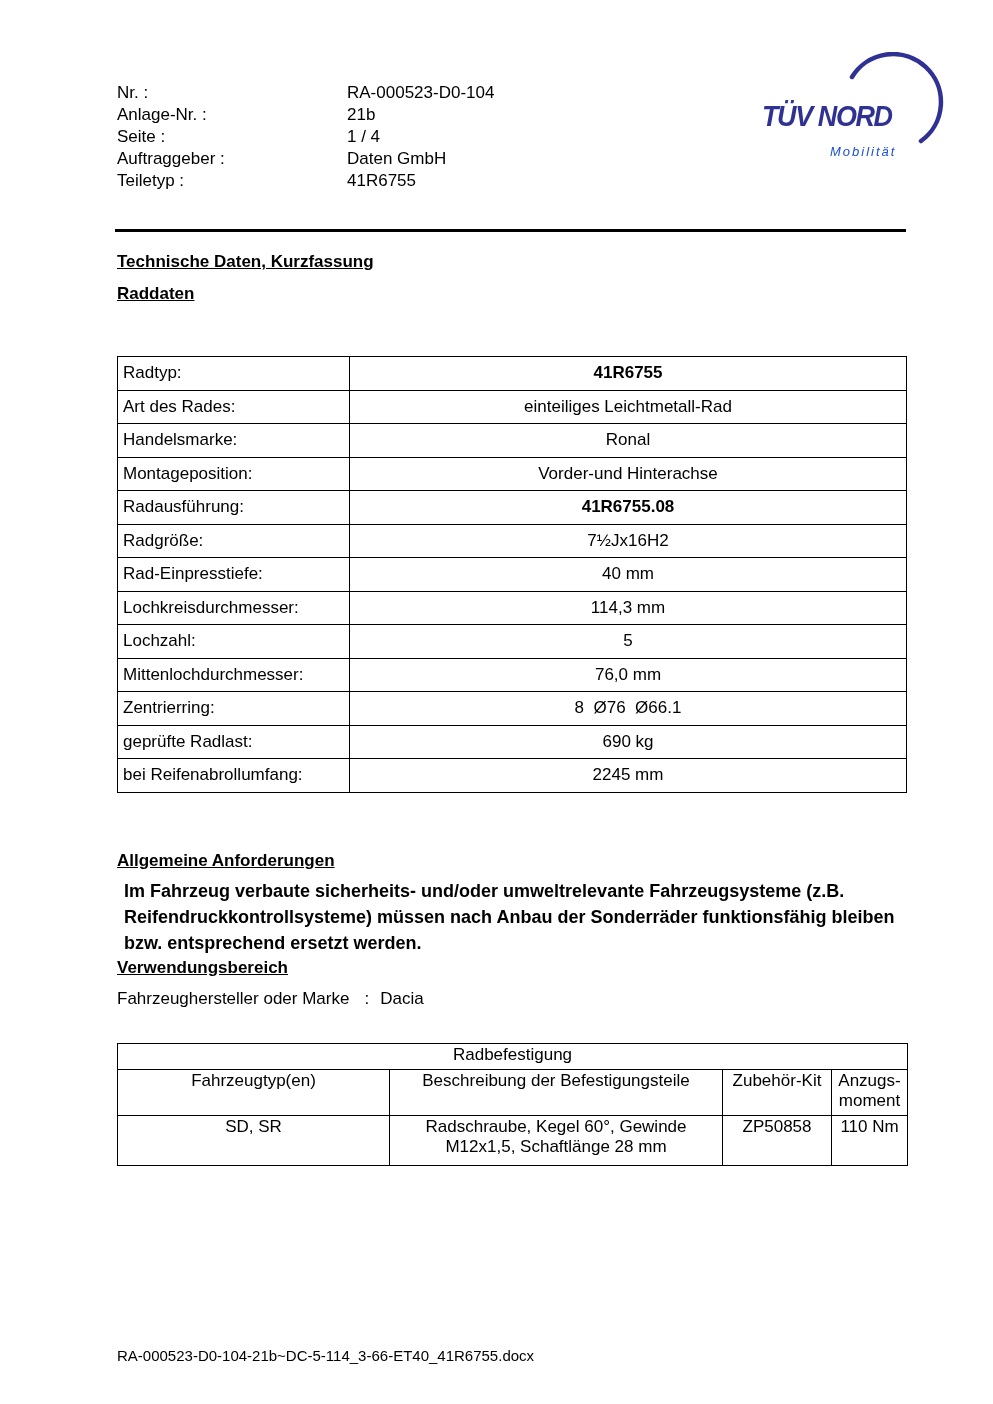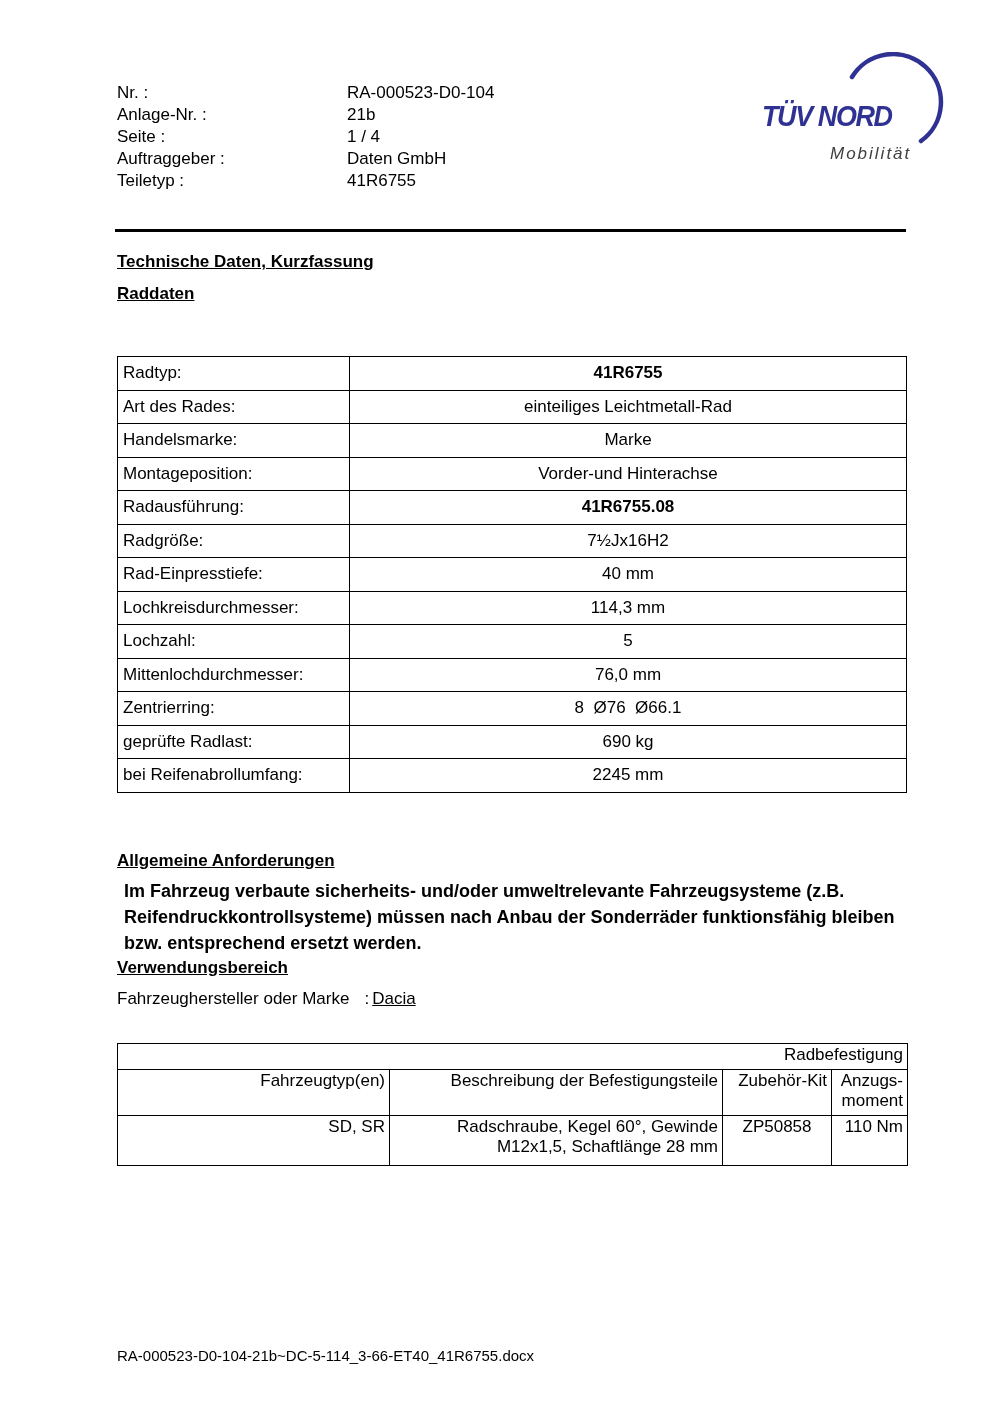--- a/index.html
+++ b/index.html
@@ -30,23 +30,23 @@
   .logo-brand {
     position: absolute; left: 10px; top: 48px;
     font-size: 29px; font-weight: bold; font-style: italic;
     letter-spacing: -1.5px;
     transform: scaleX(0.93);
     transform-origin: left center;
     white-space: nowrap;
   }
   .logo-subtitle {
     position: absolute; left: 78px; top: 92px;
-    font-size: 17px; font-style: italic;
+    font-size: 13px; font-style: italic;
     letter-spacing: 2px;
-    color: #404040;
+    color: #1d4ed8;
     white-space: nowrap;
   }
 
   .hrule { left: 115px; top: 229px; width: 791px; height: 3px; background: #000; }
 
   .sec-heading {
     font-size: 17px; font-weight: bold; text-decoration: underline;
     white-space: nowrap;
   }
   #tech-heading { left: 117px; top: 252px; }
@@ -72,33 +72,33 @@
 
   
   #allg-para {
     left: 124px; top: 878px; width: 792px;
     font-size: 18px; line-height: 26px; font-weight: bold;
   }
 
   
   #hersteller-line { left: 117px; top: 989px; font-size: 17px; white-space: nowrap; }
   #hersteller-line .colon { margin-left: 15px; }
-  #hersteller-line .val { margin-left: 3px; text-decoration: underline; }
+  #hersteller-line .val { margin-left: 11px; }
 
   
   .rb-table {
     left: 117px; top: 1043px; width: 790px;
     border-collapse: collapse; table-layout: fixed;
   }
   .rb-table td {
     border: 1.5px solid #000;
     font-size: 17px;
     padding: 1px 4px 2px 4px;
     vertical-align: top;
-    text-align: right;
+    text-align: center;
   }
   .rb-table .title-cell { height: 22px; }
   .rb-table .head-row td { height: 42px; }
   .rb-table .data-row td { height: 46px; }
   .rb-table .c-kit { text-align: center; }
 
   
   #footer-line { left: 117px; top: 1347px; font-size: 15px; white-space: nowrap; }
 </style>
 </head>
@@ -137,21 +137,21 @@
       <tr>
         <td class="lbl">Radtyp:</td>
         <td class="val b">41R6755</td>
       </tr>
       <tr>
         <td class="lbl">Art des Rades:</td>
         <td class="val">einteiliges Leichtmetall-Rad</td>
       </tr>
       <tr>
         <td class="lbl">Handelsmarke:</td>
-        <td class="val">Marke</td>
+        <td class="val">Ronal</td>
       </tr>
       <tr>
         <td class="lbl">Montageposition:</td>
         <td class="val">Vorder-und Hinterachse</td>
       </tr>
       <tr>
         <td class="lbl">Radausführung:</td>
         <td class="val b">41R6755.08</td>
       </tr>
       <tr>

